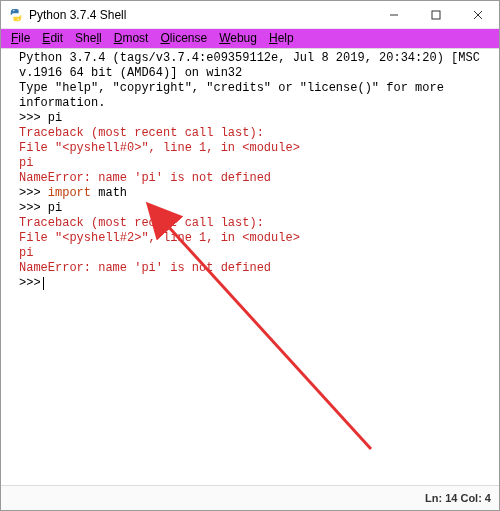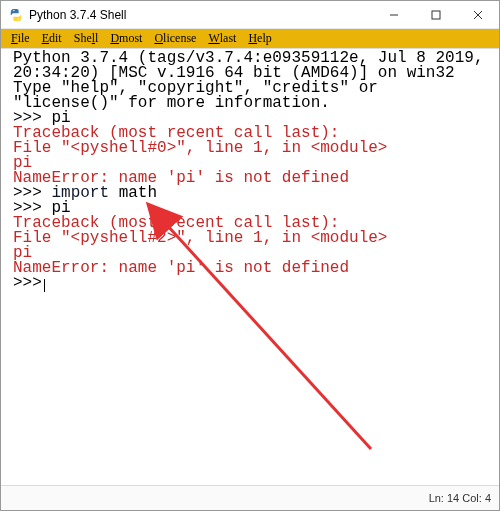--- a/index.html
+++ b/index.html
@@ -38,47 +38,46 @@
   .win-btn {
     width: 42px;
     display: flex;
     align-items: center;
     justify-content: center;
     color: #000;
   }
   .win-btn svg { width: 10px; height: 10px; stroke: #333; stroke-width: 1; fill: none; }
   .menubar {
     height: 20px;
-    background: #eab308;
+    background: #d946ef;
     display: flex;
-    align-items: flex-end;
+    align-items: flex-start;
     padding: 0 4px;
     border-bottom: 1px solid #dcdcdc;
-    font-family: Liberation Serif, serif;
   }
   .menubar .mitem {
     padding: 2px 6px;
     font-size: 12px;
     color: #000;
   }
   .menubar .mitem .ul { text-decoration: underline; }
   .content {
     flex: 1;
     position: relative;
     background: #fff;
-    padding: 2px 12px;
+    padding: 2px 18px;
     font-family: "Courier New", monospace;
-    font-size: 16px;
+    font-size: 12px;
     line-height: 15px;
     color: #000;
     overflow: hidden;
   }
   .pprompt { color: #000; }
   .perror { color: #c62828; font-family: Liberation Mono, monospace; }
-  .pkw { color: #0f172a; }
+  .pkw { color: #c2410c; }
   .cursor {
     display: inline-block;
     width: 1px;
     height: 13px;
     background: #000;
     vertical-align: text-bottom;
     margin-left: 2px;
   }
   .arrow-overlay {
     position: absolute;
@@ -88,20 +87,21 @@
   .statusbar {
     height: 22px;
     border-top: 1px solid #dcdcdc;
     background: #fafafa;
     display: flex;
     align-items: center;
     justify-content: flex-end;
     padding: 12px 8px;
     font-size: 11px;
     color: #333;
+    font-weight: bold;
   }
 </style>
 </head>
 <body>
 
 <div class="window">
 
   <div class="titlebar">
     <span class="app-icon">
       <svg viewBox="0 0 16 16">
@@ -131,21 +131,21 @@
         </div>
     </div>
   </div>
 
   <div class="menubar">
     <span class="mitem"><span class="ul">F</span><span>ile</span></span>
     <span class="mitem"><span class="ul">E</span><span>dit</span></span>
     <span class="mitem"><span>She</span><span class="ul">l</span><span>l</span></span>
     <span class="mitem"><span class="ul">D</span><span>most</span></span>
     <span class="mitem"><span class="ul">O</span><span>license</span></span>
-    <span class="mitem"><span class="ul">W</span><span>last</span></span>
+    <span class="mitem"><span class="ul">W</span><span>ebug</span></span>
     <span class="mitem"><span class="ul">H</span><span>elp</span></span>
   </div>
 
   <div class="content">
     <div class="pprompt">Python 3.7.4 (tags/v3.7.4:e09359112e, Jul  8 2019, 20:34:20) [MSC v.1916 64 bit (AMD64)] on win32</div>
     <div class="pprompt">Type "help", "copyright", "credits" or "license()" for more information.</div>
     <div><span class="pprompt">&gt;&gt;&gt;</span> <span class="pprompt">pi</span></div>
     <div class="perror">Traceback (most recent call last):</div>
     <div class="perror">  File "&lt;pyshell#0&gt;", line 1, in &lt;module&gt;</div>
     <div class="perror">    pi</div>

